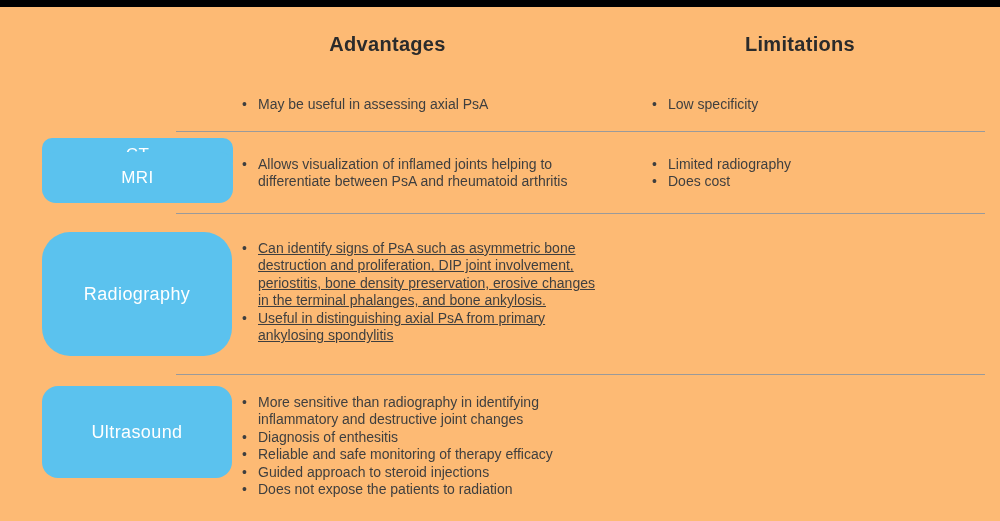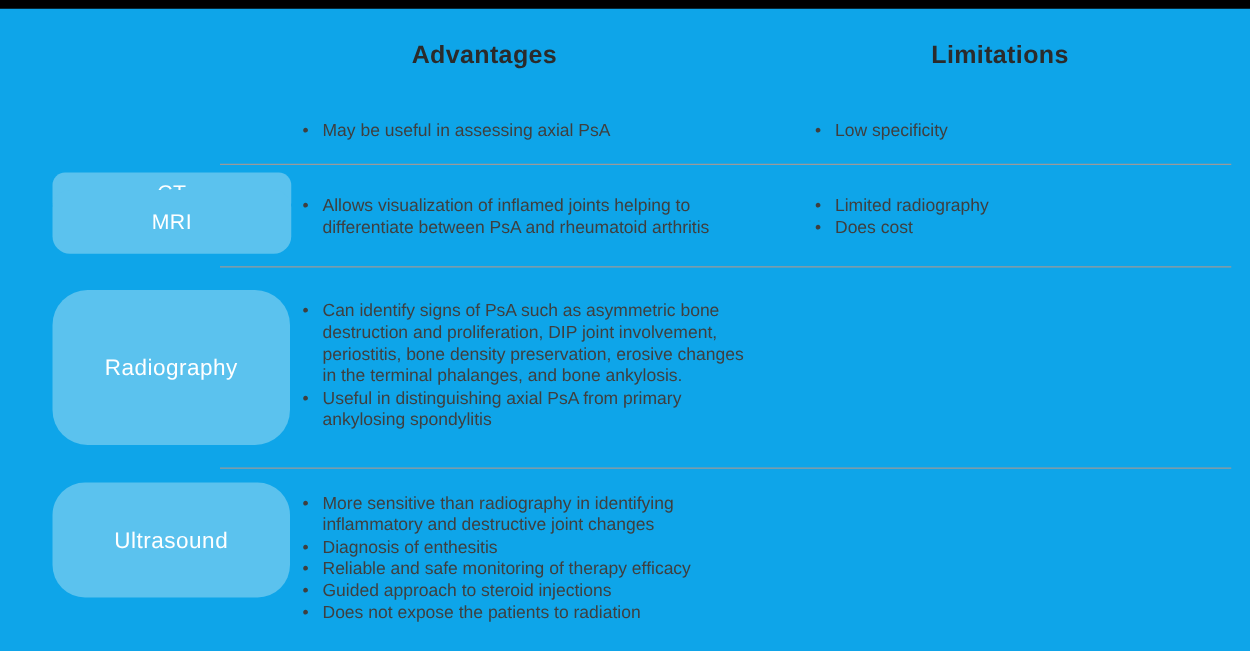--- a/index.html
+++ b/index.html
@@ -4,21 +4,21 @@
 <style>
   html, body { margin: 0; padding: 0; }
   body {
     font-family: "Liberation Sans", sans-serif;
     background: #ffffff;
   }
   .page {
     position: relative;
     width: 1000px;
     height: 521px;
-    background: #0ea5e9;
+    background: #fdba74;
     overflow: hidden;
   }
   .top-bar {
     position: absolute;
     left: 0; top: 0;
     width: 1000px; height: 7px;
     background: var(--top-bar, #000000);
   }
   .col-header {
     position: absolute;
@@ -38,21 +38,21 @@
     background: var(--accent, #5bc2ee);
     color: var(--box-text, #ffffff);
     display: flex;
     align-items: center;
     justify-content: center;
     letter-spacing: 0.4px;
   }
   .box-ct        { top: 90px;  width: 191px; height: 34px;  border-radius: 10px; font-size: 17px; margin-top: 48px; }
   .box-mri       { top: 152px; width: 191px; height: 51px;  border-radius: 14px; font-size: 17px; }
   .box-radio     { top: 232px; width: 190px; height: 124px; border-radius: 28px; font-size: 18px; }
-  .box-ultra     { top: 386px; width: 190px; height: 92px;  border-radius: 26px; font-size: 18px; }
+  .box-ultra     { top: 386px; width: 190px; height: 92px;  border-radius: 16px; font-size: 18px; }
 
   ul.bullets {
     position: absolute;
     margin: 0; padding: 0;
     list-style: none;
     font-size: 14px;
     line-height: 17.4px;
     color: var(--body-text, #3f3f3f);
   }
   ul.bullets li {
@@ -63,21 +63,21 @@
   ul.bullets li::before {
     content: "\2022";
     position: absolute;
     left: 2px; top: 0;
     color: var(--body-text, #3f3f3f);
   }
   .adv-list { left: 240px; width: 363px; }
   .lim-list { left: 650px; width: 335px; }
   .r1 { top: 96px; }
   .r2 { top: 156px; }
-  .r3 { top: 240px; }
+  .r3 { top: 240px; text-decoration: underline; }
   .r4 { top: 394px; }
 
   .divider {
     position: absolute;
     left: 176px;
     width: 809px;
     height: 1px;
     background: var(--divider, #9a9a9a);
   }
   .d1 { top: 131px; }

